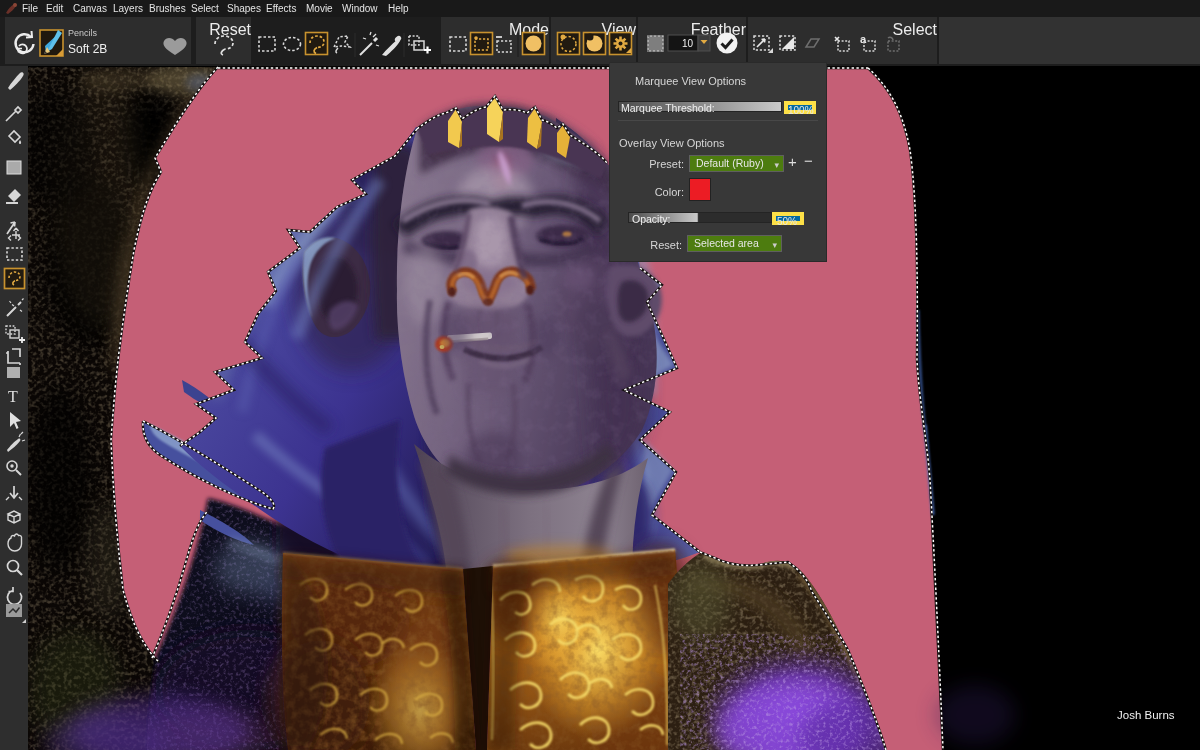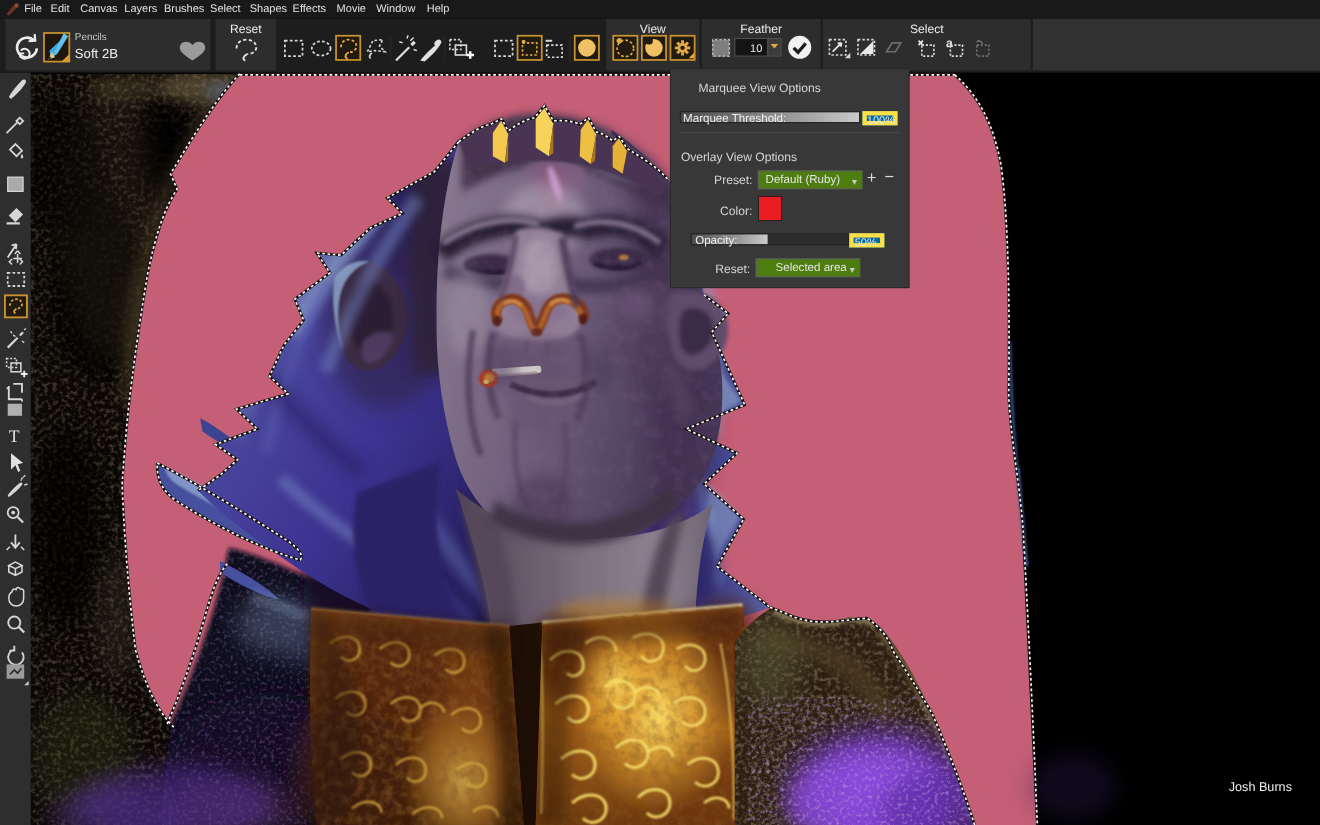--- a/index.html
+++ b/index.html
@@ -4,21 +4,21 @@
 <style>
   * { margin:0; padding:0; box-sizing:border-box; }
   html,body { width:1200px; height:750px; overflow:hidden; background:#000; font-family:"Liberation Sans", sans-serif; }
   #root { position:relative; width:1200px; height:750px; }
   
   #menubar { position:absolute; left:0; top:0; width:1200px; height:17px; background:#191919; color:#e4e4e4; font-size:10px; }
   #menubar .mi { position:absolute; top:3px;text-align:right; }
   
   #toolbar { position:absolute; left:0; top:17px; width:1200px; height:49px; background:#1d1d1d; }
   .tsec { position:absolute; top:0; height:47px; background:#2d2d2d; }
-  .tsec .hdr { position:absolute; top:4px; left:0; right:0; text-align:center; color:#ececec; font-size:11px; }
+  .tsec .hdr { position:absolute; top:4px; left:0; right:0; text-align:right; color:#ececec; font-size:16px; }
   
   #leftbar { position:absolute; left:0; top:66px; width:28px; height:684px; background:#2e2e2e; }
   
   #panel { position:absolute; left:610px; top:63px; width:216px; height:198px; background:#383838; box-shadow:0 0 0 1px #2a2a2a; color:#d6d6d6; font-size:11px; }
   .pl { position:absolute; }
   .slider { position:absolute; height:11px; background:linear-gradient(to right,#4b4b4b,#c9c9c9); border:1px solid #242424; }
   .valbox { position:absolute; height:13px; background:#0369a1; color:#e6e6e6; font-size:10px; text-align:right; padding-right:3px; border:4px solid #fde047; }
   .drop { position:absolute; background:#4d7c0f; border:1px solid #5f5f5f; color:#e6e6e6; font-size:10.5px; height:17px; line-height:15px; }
   .drop .chev { position:absolute; right:4px; top:2px; font-size:9px; color:#ccc; }
 </style>
@@ -447,20 +447,23 @@
     <span class="mi" style="left:306px">Movie</span>
     <span class="mi" style="left:342px">Window</span>
     <span class="mi" style="left:388px">Help</span>
   </div>
 
   <div id="toolbar">
     <div class="tsec" style="left:5px; width:186px;"></div>
     <div class="tsec" style="left:196px; width:55px;">
         <div class="hdr">Reset</div>
       </div>
+    <div class="tsec" style="left:441px; width:108px;">
+        <div class="hdr">Mode</div>
+      </div>
     <div class="tsec" style="left:551px; width:85px;">
         <div class="hdr">View</div>
       </div>
     <div class="tsec" style="left:638px; width:108px;">
         <div class="hdr">Feather</div>
       </div>
     <div class="tsec" style="left:748px; width:189px;">
         <div class="hdr">Select</div>
       </div>
     <div class="tsec" style="left:939px; width:261px; background:#323232"></div>
@@ -643,15 +646,15 @@
     <div class="pl" style="left:0px;top:95px;width:74px;text-align:right;">Preset:</div>
     <div class="drop" style="left:79px;top:92px;width:95px;"><span style="margin-left:6px;">Default (Ruby)</span><span class="chev">▾</span></div>
     <div class="pl" style="left:178px;top:90px;color:#ddd;font-size:15px;">+</div>
     <div class="pl" style="left:194px;top:89px;color:#ddd;font-size:15px;">−</div>
     <div class="pl" style="left:0px;top:123px;width:74px;text-align:right;">Color:</div>
     <div class="pl" style="left:79px;top:115px;width:22px;height:23px;background:#ec1c24;border:1px solid #222;"></div>
     <div class="slider" style="left:18px;top:149px;width:144px;background:linear-gradient(to right,#4b4b4b,#c9c9c9 48%,#2c2c2c 49%,#2c2c2c)"></div>
     <div class="pl" style="left:22px;top:150px;font-size:10.5px;color:#f0f0f0;">Opacity:</div>
     <div class="valbox" style="left:162px;top:149px;width:32px;">50%</div>
     <div class="pl" style="left:0px;top:176px;width:72px;text-align:right;">Reset:</div>
-    <div class="drop" style="left:77px;top:172px;width:95px;"><span style="margin-left:17px;">Selected area</span><span class="chev">▾</span></div>
+    <div class="drop" style="left:77px;top:172px;width:95px;"><span style="margin-left:6px;">Selected area</span><span class="chev">▾</span></div>
   </div>
 </div>
 
 </body></html>

